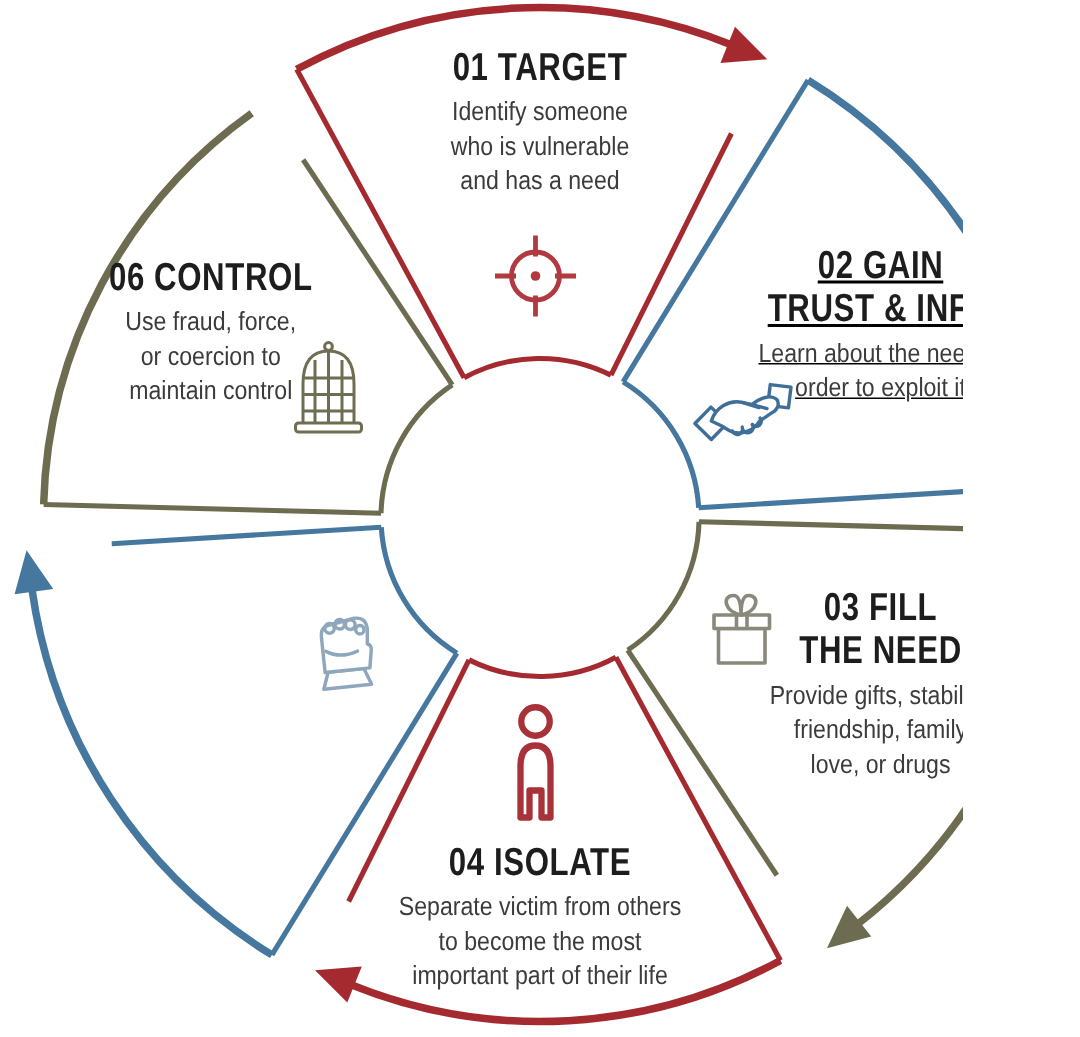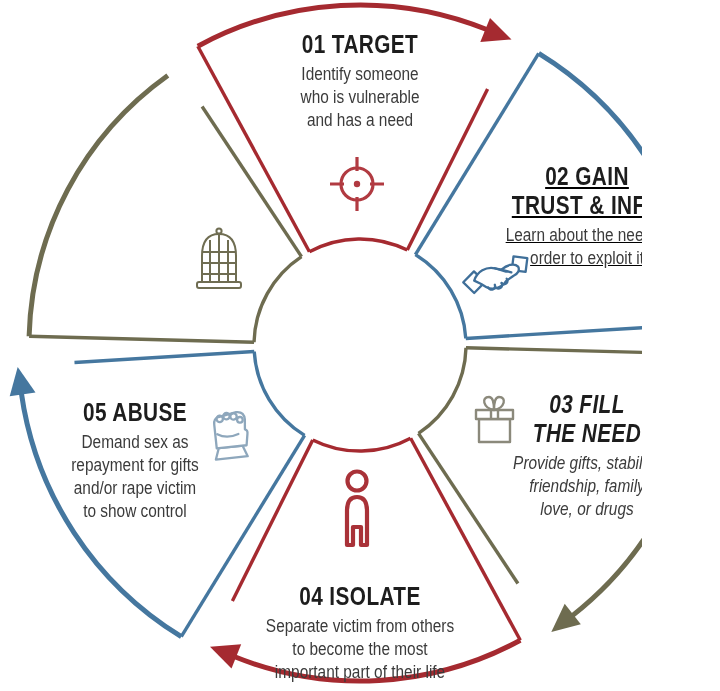--- a/index.html
+++ b/index.html
@@ -17,22 +17,22 @@
   .desc{
     font-size:17.5px;line-height:23px;color:#3b3b3b;white-space:pre-line;
     margin-top:4px;transform:scaleX(.88);transform-origin:50% 0;
   }
   .center-title{
     font-weight:700;font-size:36px;line-height:38px;letter-spacing:1px;color:#1b1b1b;
     white-space:pre-line;transform:scaleX(.8);transform-origin:50% 0;
   }
   .s1{left:240px;top:30px;width:240px;}
   .s2{left:462px;top:162px;width:250px;text-decoration:underline;}
-  .s3{left:462px;top:390px;width:250px;font-style:italic;}
-  .s4{left:215px;top:560px;width:290px;margin-top:22px;}
+  .s3{left:462px;top:390px;width:250px;}
+  .s4{left:215px;top:560px;width:290px;}
   .s5{left:15px;top:398px;width:240px;}
   .s6{left:18px;top:170px;width:245px;}
   .ctr{left:250px;top:305px;width:220px;}
 </style>
 </head>
 <body>
 
 <div class="canvas">
 
   <svg width="720" height="691" viewBox="0 0 720 691">
@@ -153,23 +153,22 @@
 love, or drugs</div>
   </div>
 
   <div class="stage-text s4">
     <div class="title">04 ISOLATE</div>
     <div class="desc">Separate victim from others
 to become the most
 important part of their life</div>
   </div>
 
-  <div class="stage-text s5">
-    <div class="title">05 ABUSE</div>
-    <div class="desc">Demand sex as
-repayment for gifts
-and/or rape victim
-to show control</div>
+
+  <div class="stage-text s6">
+    <div class="title">06 CONTROL</div>
+    <div class="desc">Use fraud, force,
+or coercion to
+maintain control</div>
   </div>
-
 
 
 </div>
 
 </body></html>

